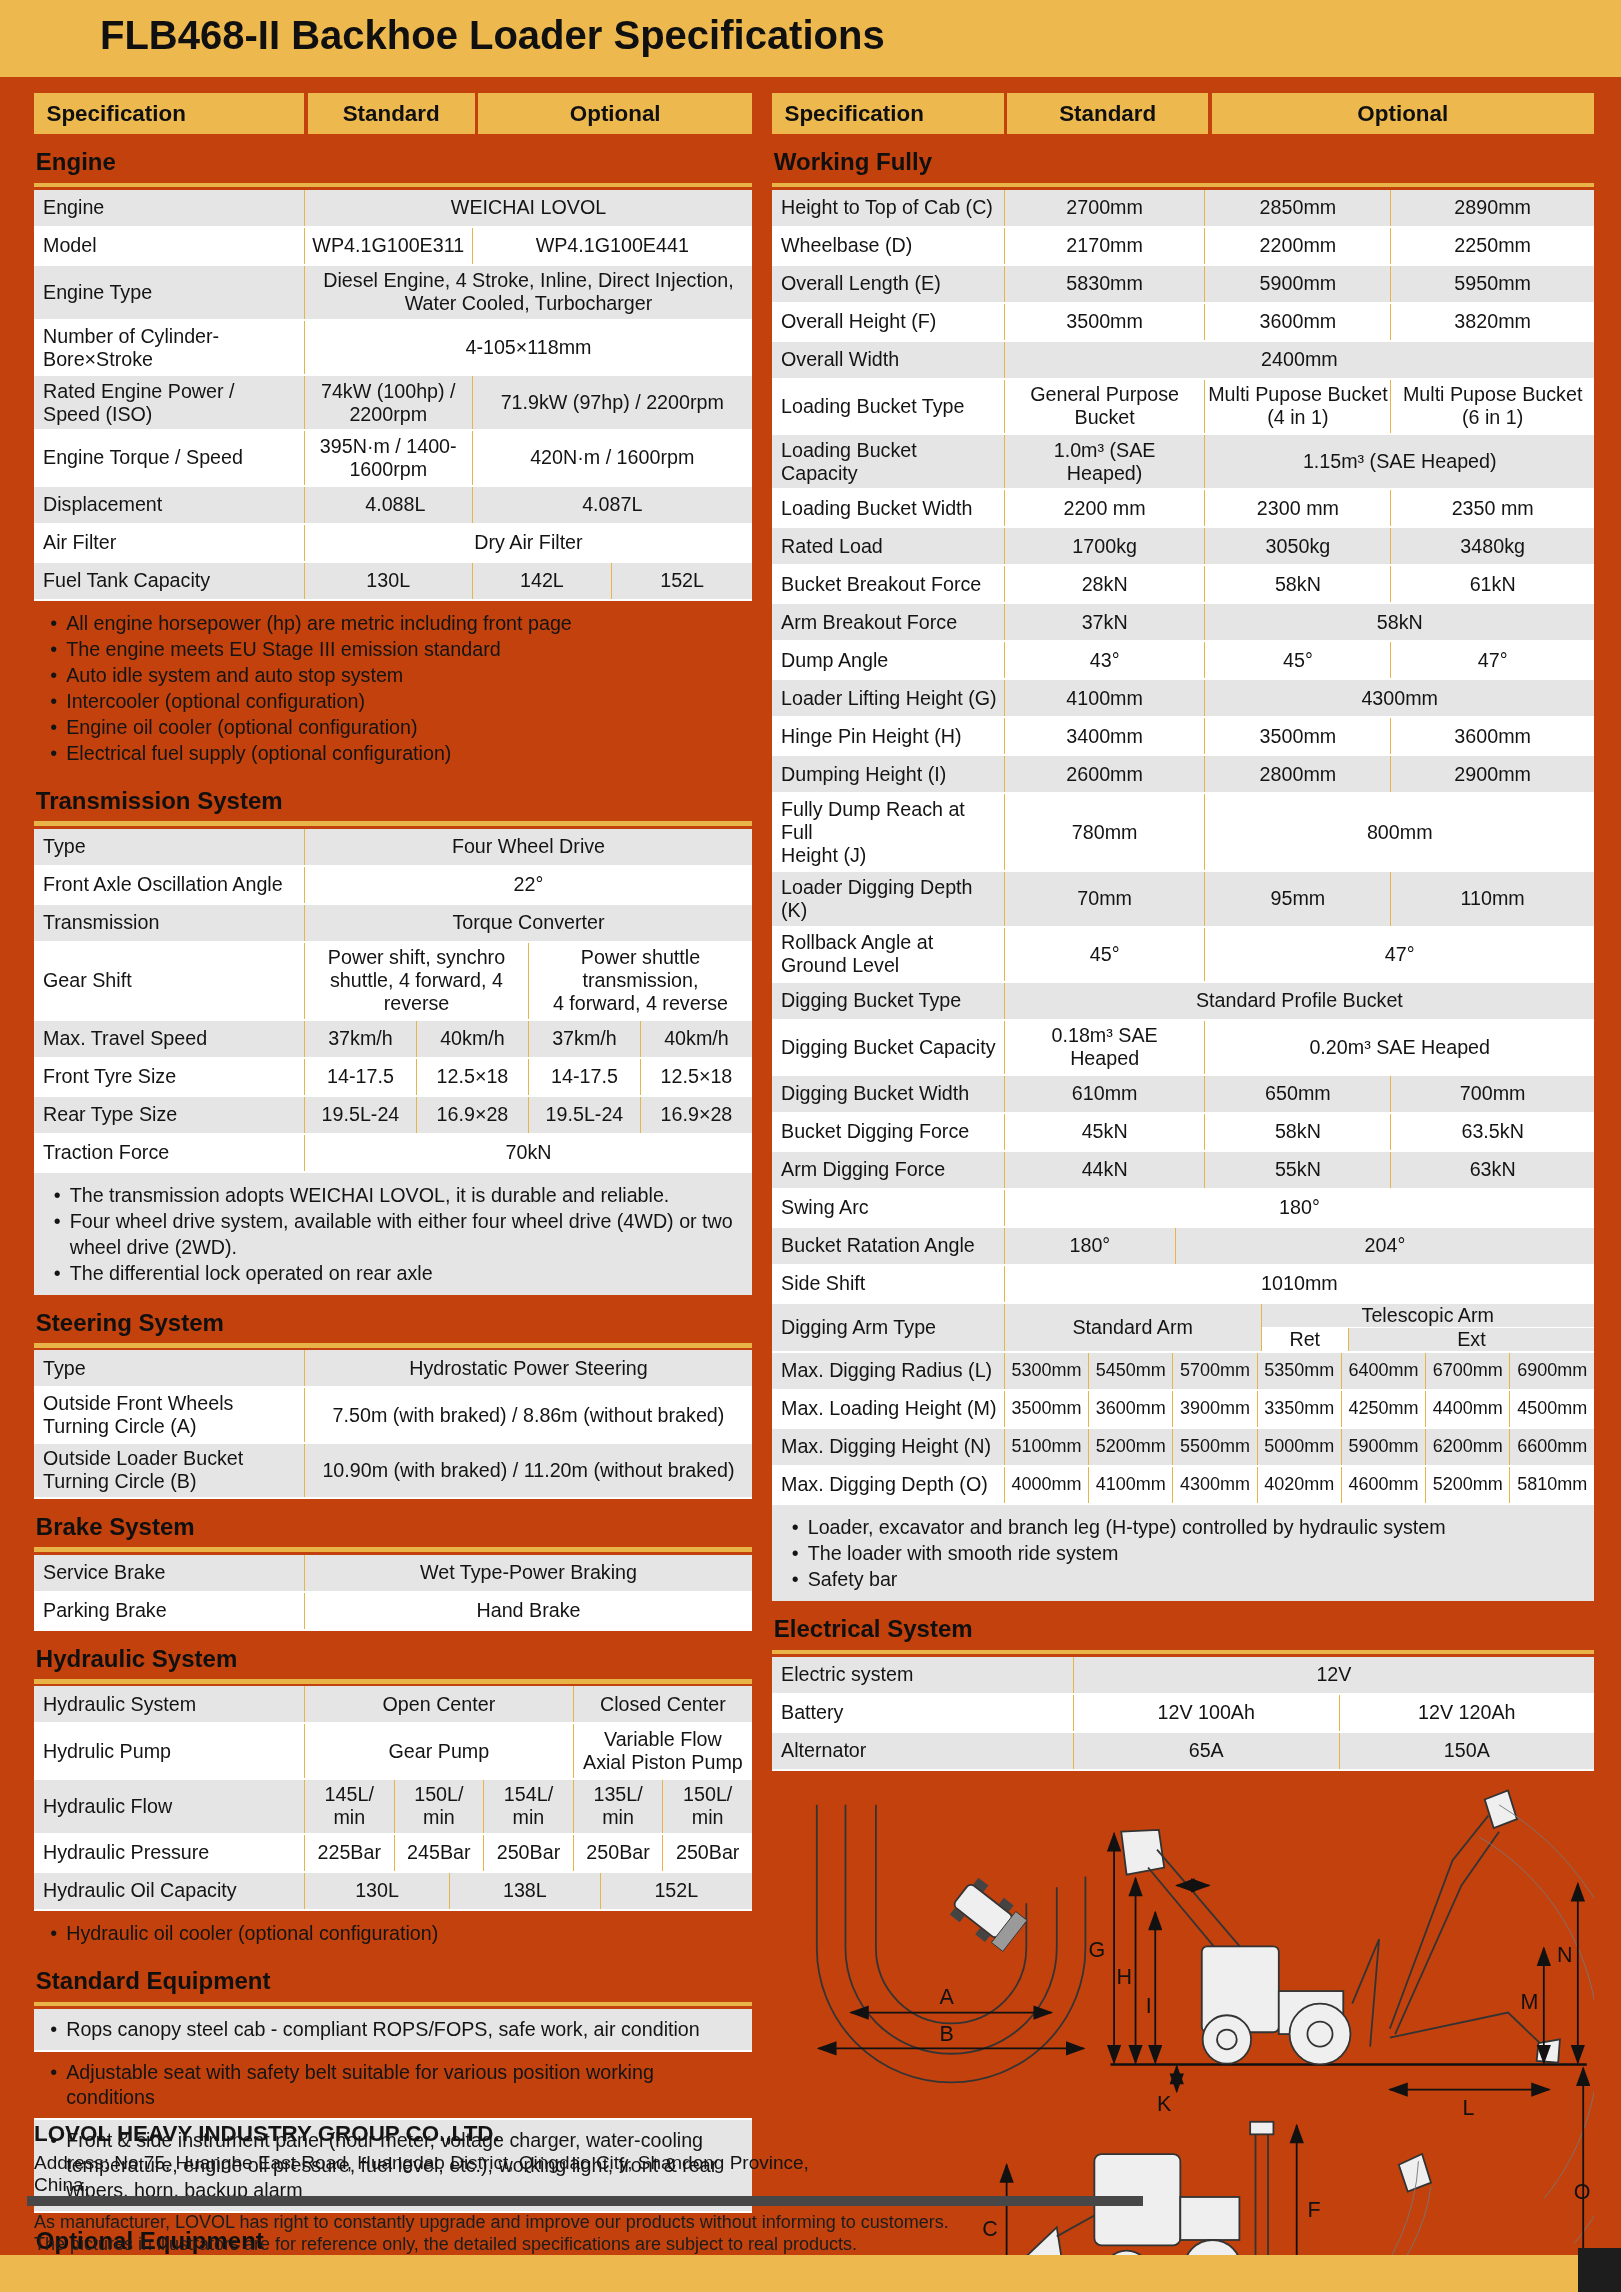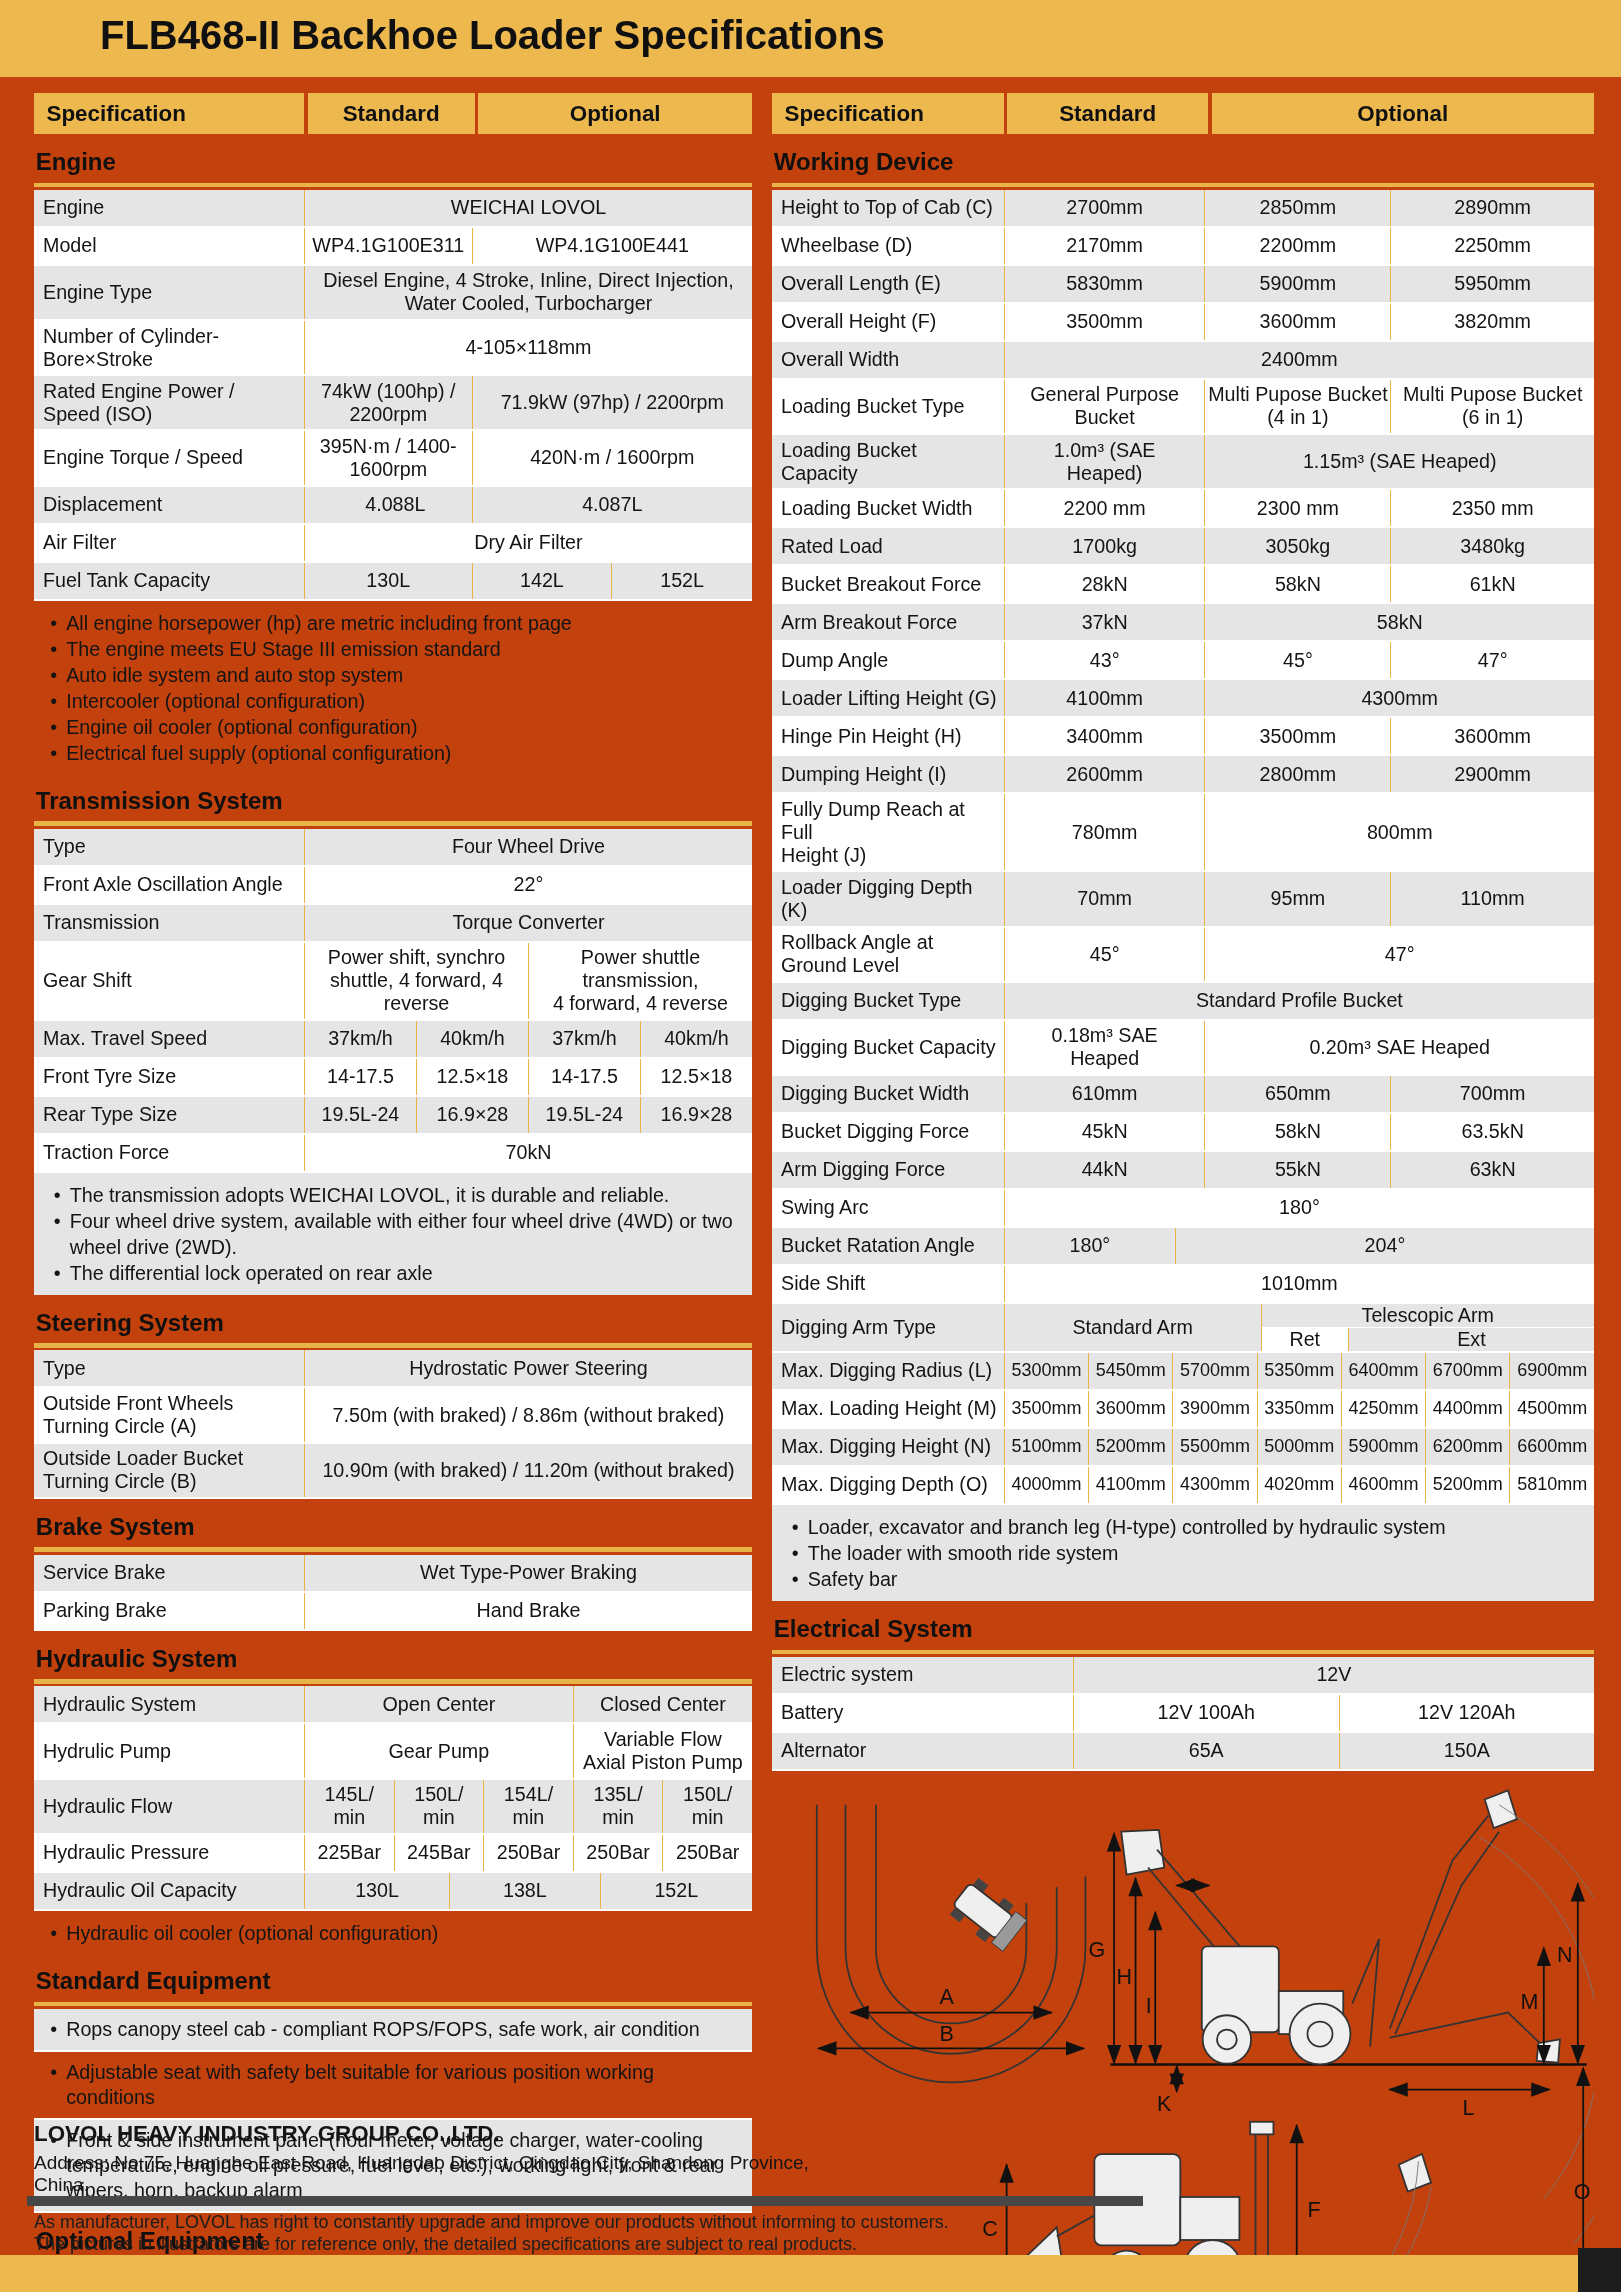--- a/index.html
+++ b/index.html
@@ -381,21 +381,21 @@
   </div>
 
   <div class="col col-right">
     <div class="thead">
       <div class="hc hc-spec" style="width:28.2%">Specification</div>
       <div class="hc" style="width:24.4%">Standard</div>
       <div class="hc" style="flex:1">Optional</div>
     </div>
     <div id="right-body">
         <div class="section">
-          <div class="sec-title">Working Device</div>
+          <div class="sec-title">Working Fully</div>
           <div class="sec-rule"></div>
           <div class="row shaded">
             <div class="lab" style="width: 28.2%;">Height to Top of Cab (C)</div>
             <div class="vals">
               <div class="cell" style="width: 34%;">2700mm</div>
               <div class="cell" style="width: 31.5%;">2850mm</div>
               <div class="cell" style="width: 34.5%;">2890mm</div>
             </div>
           </div>
           <div class="row">

